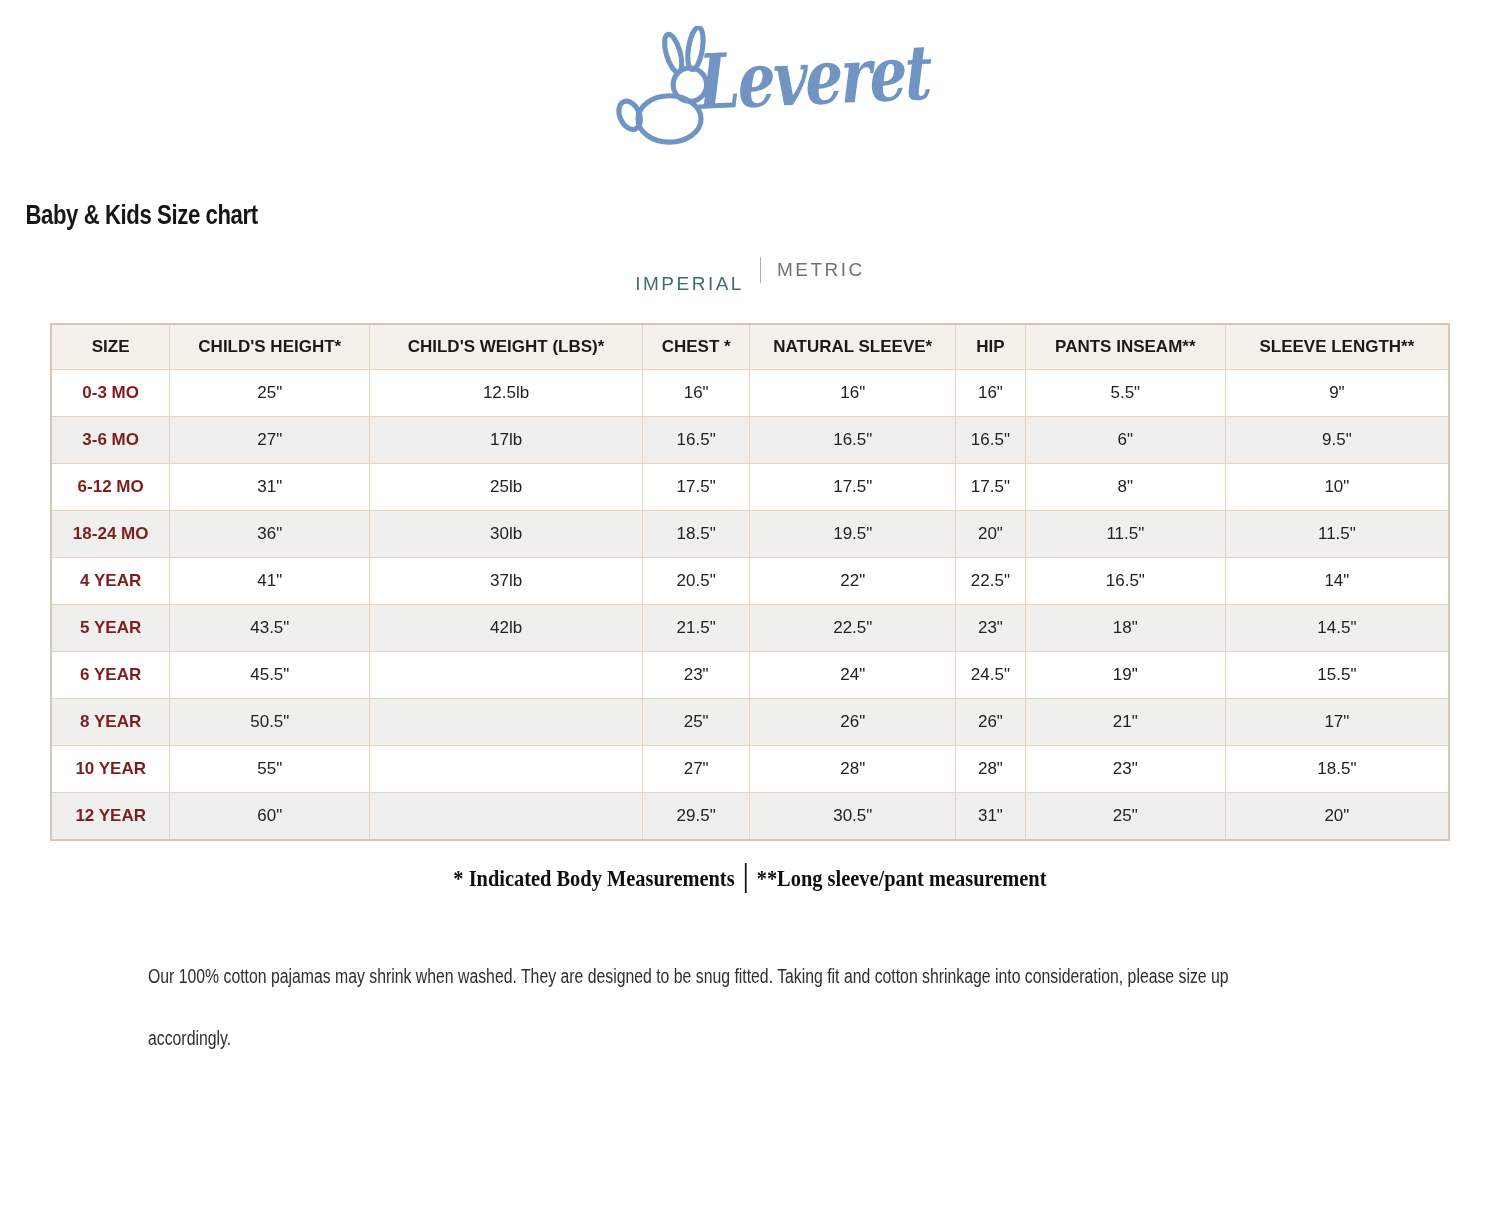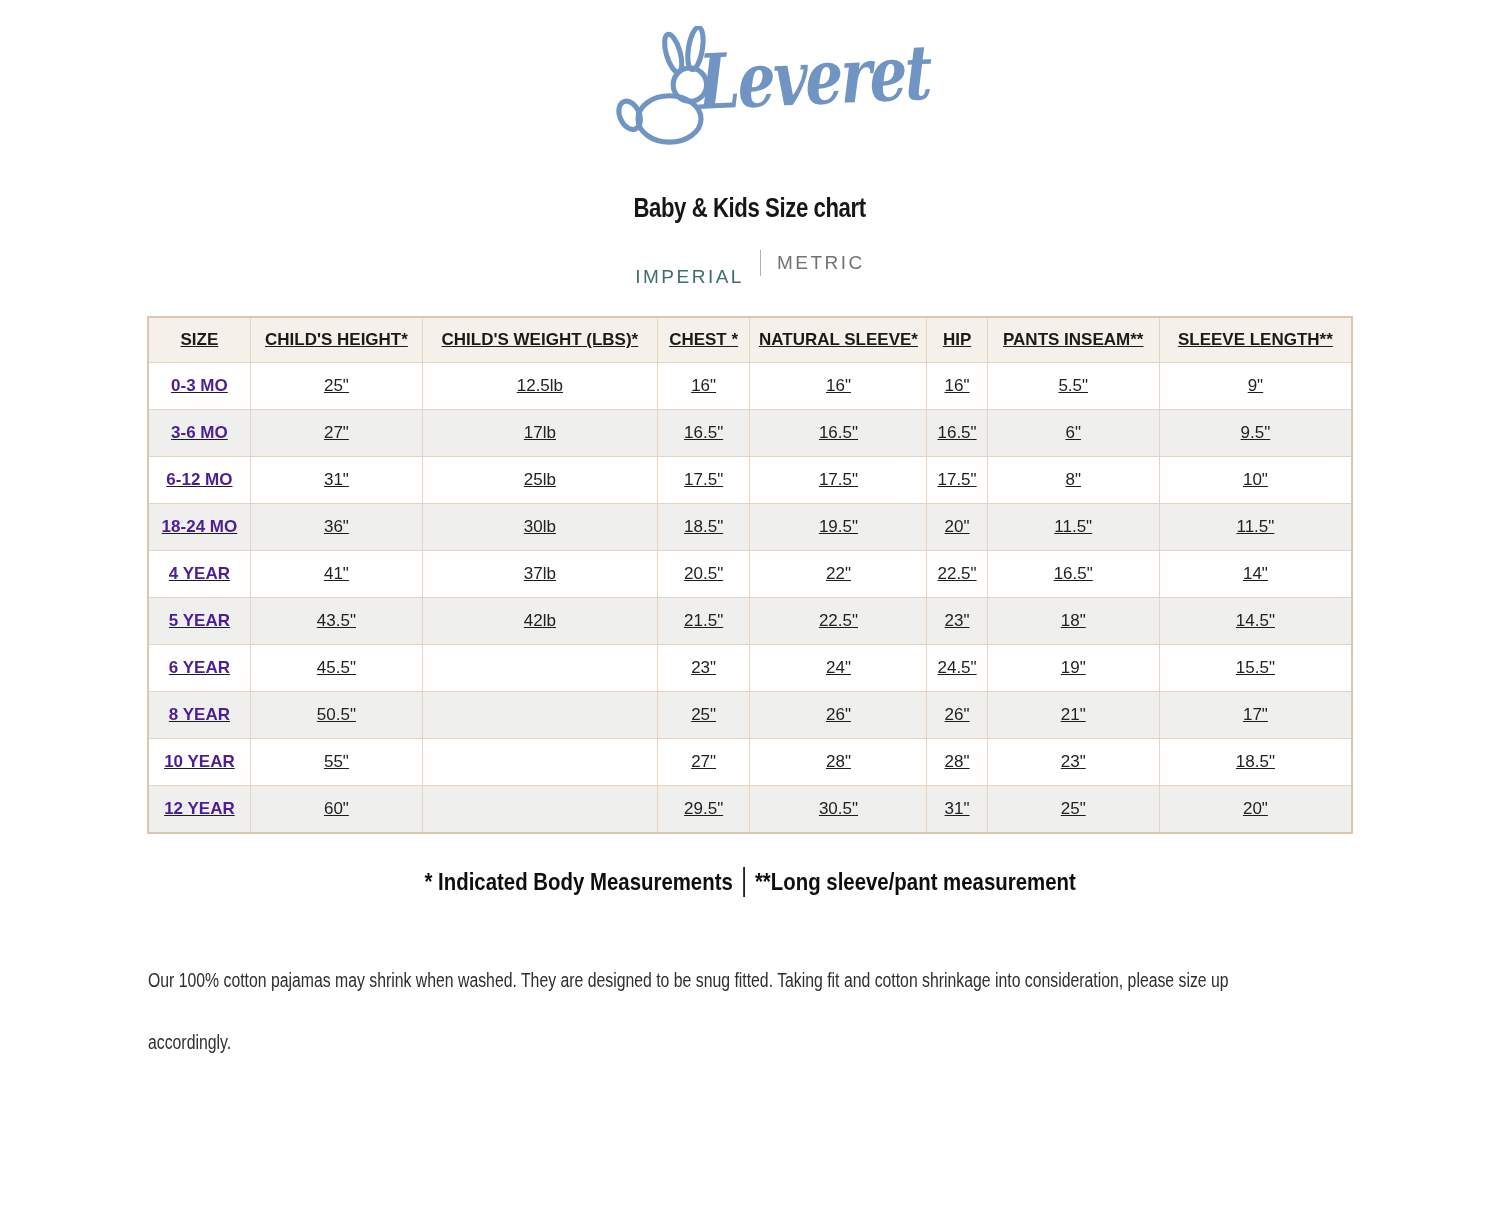--- a/index.html
+++ b/index.html
@@ -11,47 +11,47 @@
   .logo{position:relative;height:172px;}
   .bunny{position:absolute;left:612px;top:26px;width:102px;height:122px;}
   .brand-script{
     position:absolute;left:700px;top:28px;
     font-family:"DejaVu Serif",serif;font-style:italic;font-weight:bold;
     font-size:76px;line-height:110px;color:#7095c3;
     transform:scaleX(0.78) rotate(-2deg);transform-origin:left bottom;
     letter-spacing:-3px;white-space:nowrap;
   }
   
-  .title-wrap{text-align:center;margin-top:21px;}
+  .title-wrap{text-align:left;margin-top:28px;}
   .page-title{
     display:inline-block;font-size:27px;font-weight:bold;color:#161616;
     transform:scaleX(0.82);transform-origin:center;letter-spacing:-0.5px;
   }
   .tabs{margin-top:13px;text-align:center;display:flex;justify-content:center;align-items:center;gap:16px;}
   .tab{font-size:19px;letter-spacing:2.5px;cursor:pointer;}
   .tab.active{color:#3f6d6b;margin-top:29px;}
   .tab.inactive{color:#737373;}
   .tab-divider{display:inline-block;width:1px;height:26px;background:#a8b2b4;}
   
   table.size-table{
-    border-collapse:collapse;width:1206px;margin:28px auto 0 auto;
-    border:2px solid #dcc6b0;table-layout:fixed;text-decoration:underline;
+    border-collapse:collapse;width:1400px;margin:28px auto 0 auto;
+    border:2px solid #dcc6b0;table-layout:fixed;
   }
   .size-table th,.size-table td{
     border:1px solid #e8d3c0;text-align:center;vertical-align:middle;
     padding:0 2px;overflow:hidden;
   }
   .size-table th{
     height:44px;background:#f5f1ea;font-size:17px;font-weight:bold;color:#1a1a1a;
   }
   .size-table td{height:46px;font-size:17px;color:#222;background:#ffffff;}
   .size-table tbody tr:nth-child(even) td{background:#efefee;}
-  .size-table td:first-child{font-weight:bold;color:#4c1d95;}
-  
-  .footnote{margin-top:33px;text-align:center;white-space:nowrap;}
+  .size-table td:first-child{font-weight:bold;color:#7f1d1d;}
+  
+  .footnote{margin-top:22px;text-align:center;white-space:nowrap;font-family:Liberation Serif, serif;}
   .footnote-inner{
     display:inline-block;font-size:24px;font-weight:bold;color:#0e0e0e;
     transform:scaleX(0.85);transform-origin:center;
   }
   .fn-divider{
     display:inline-block;width:2px;height:30px;background:#0e0e0e;
     margin:0 12px;vertical-align:-7px;
   }
   
   .note{

